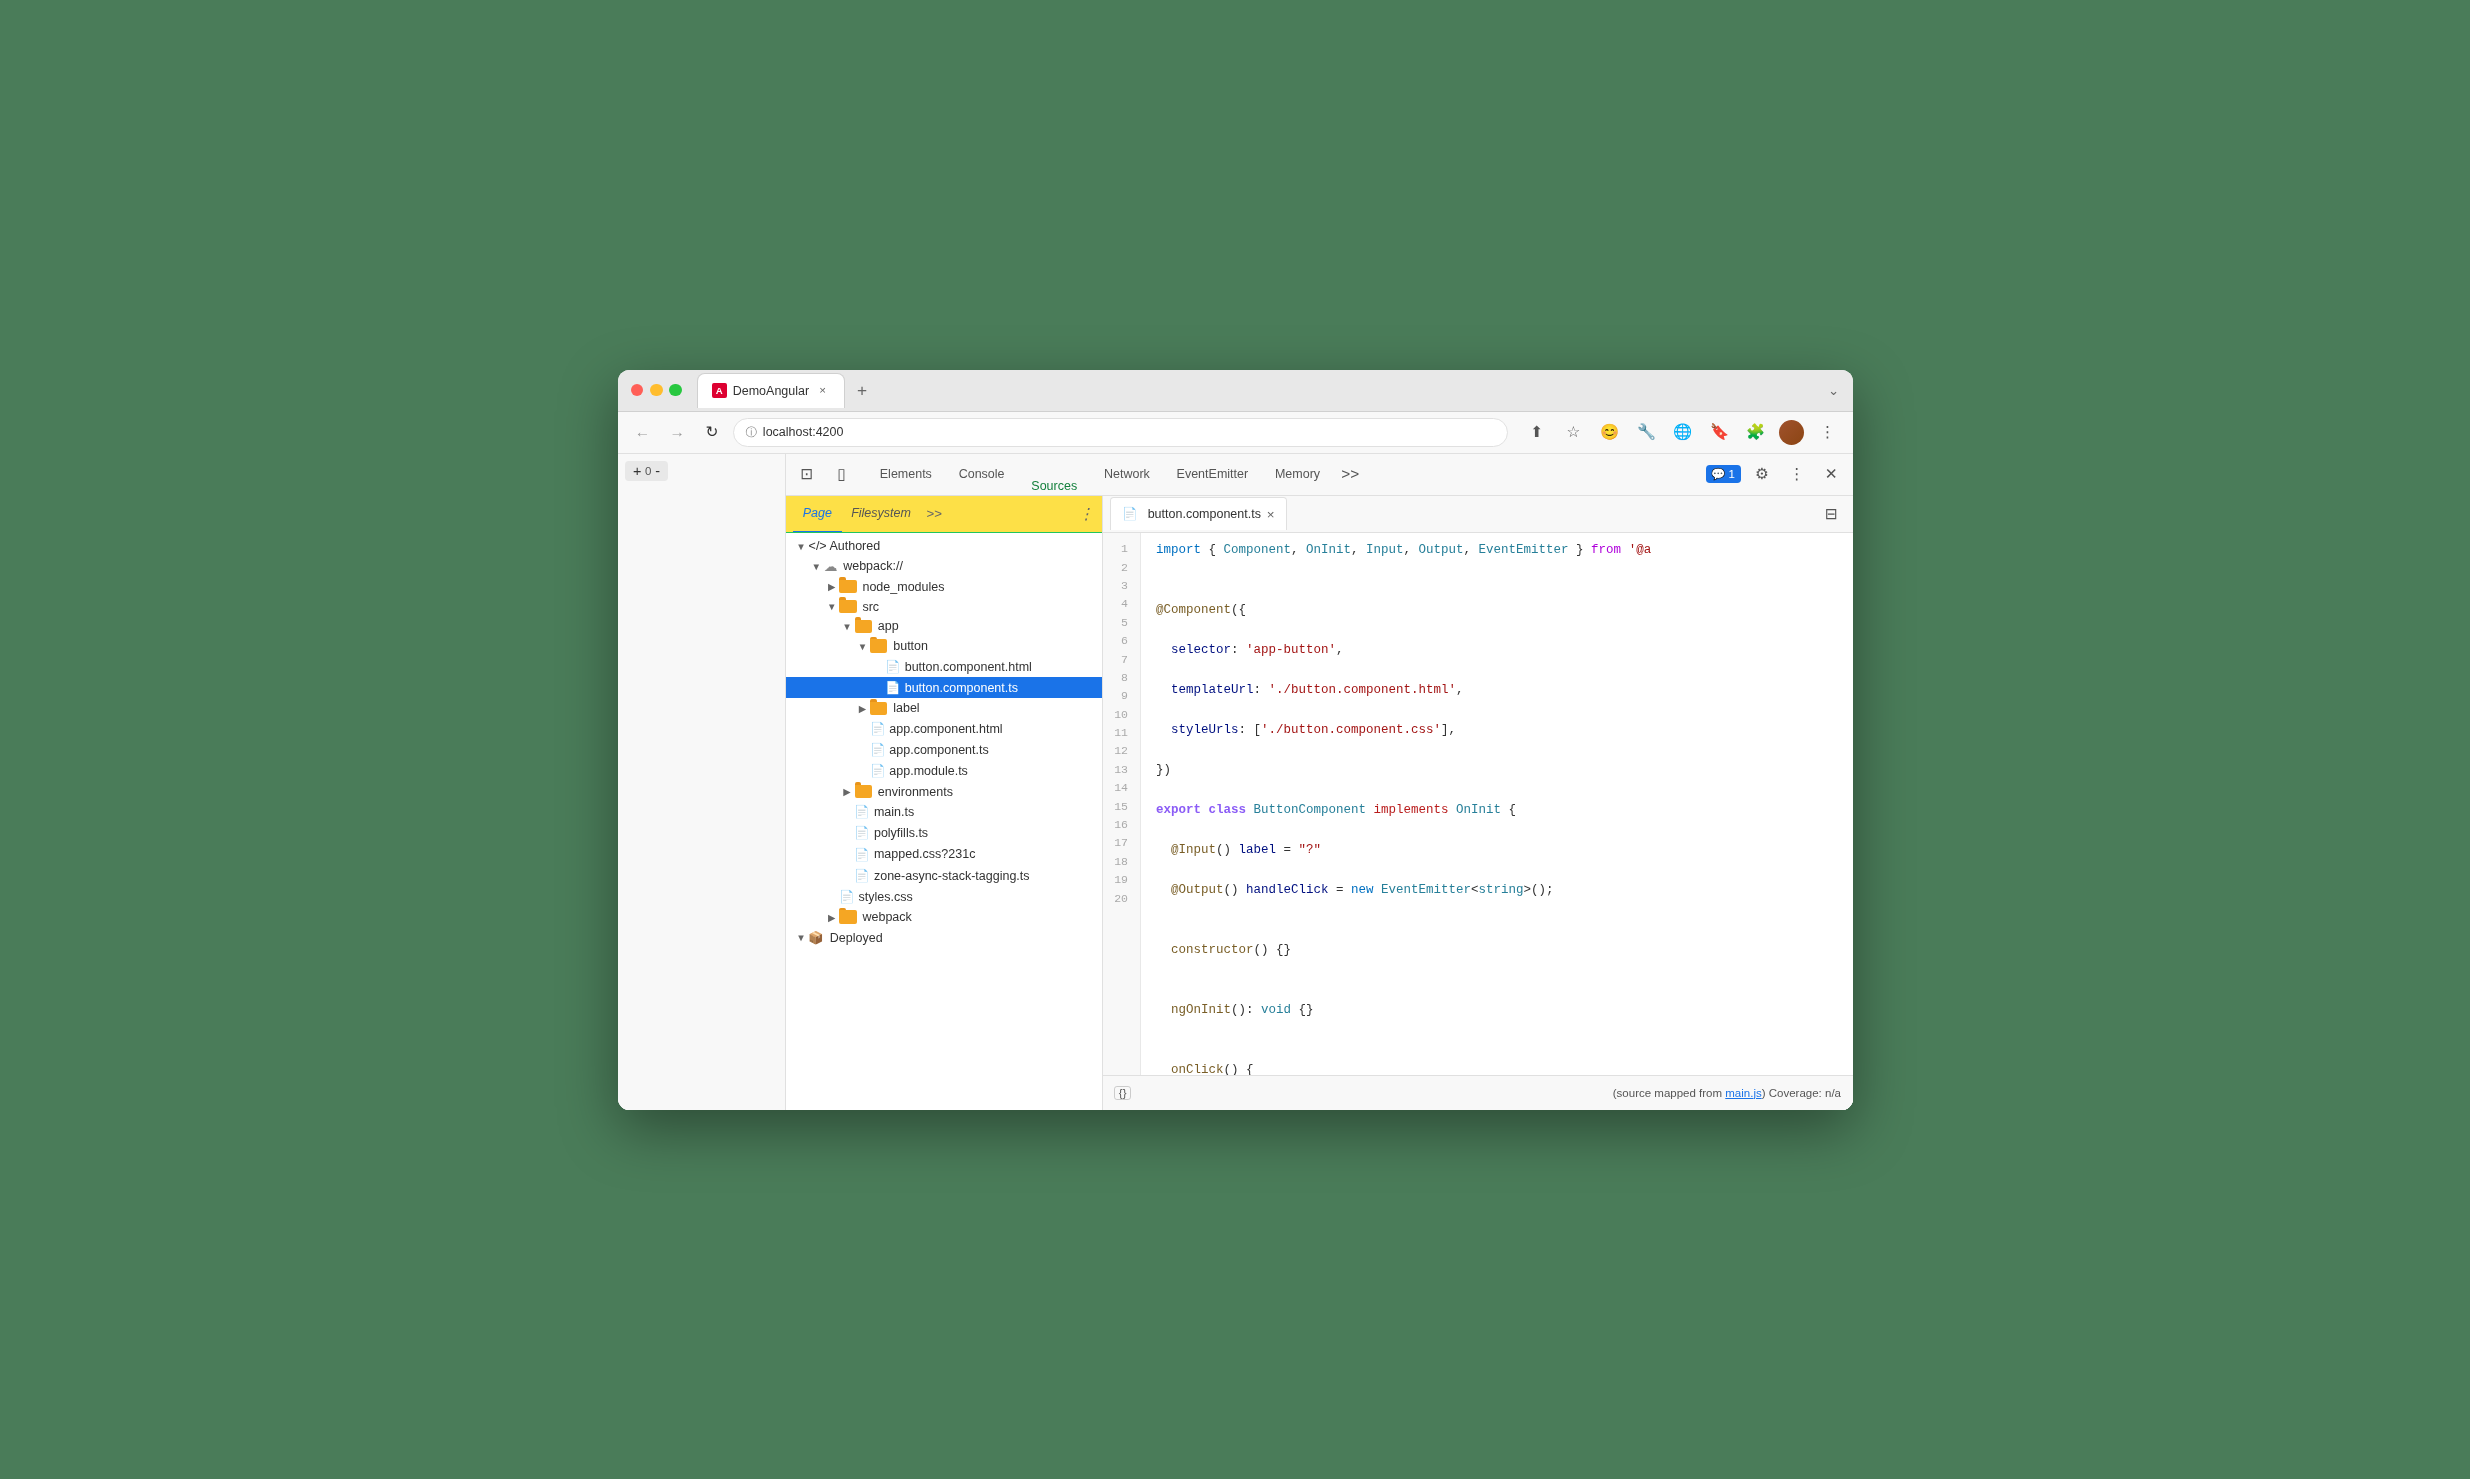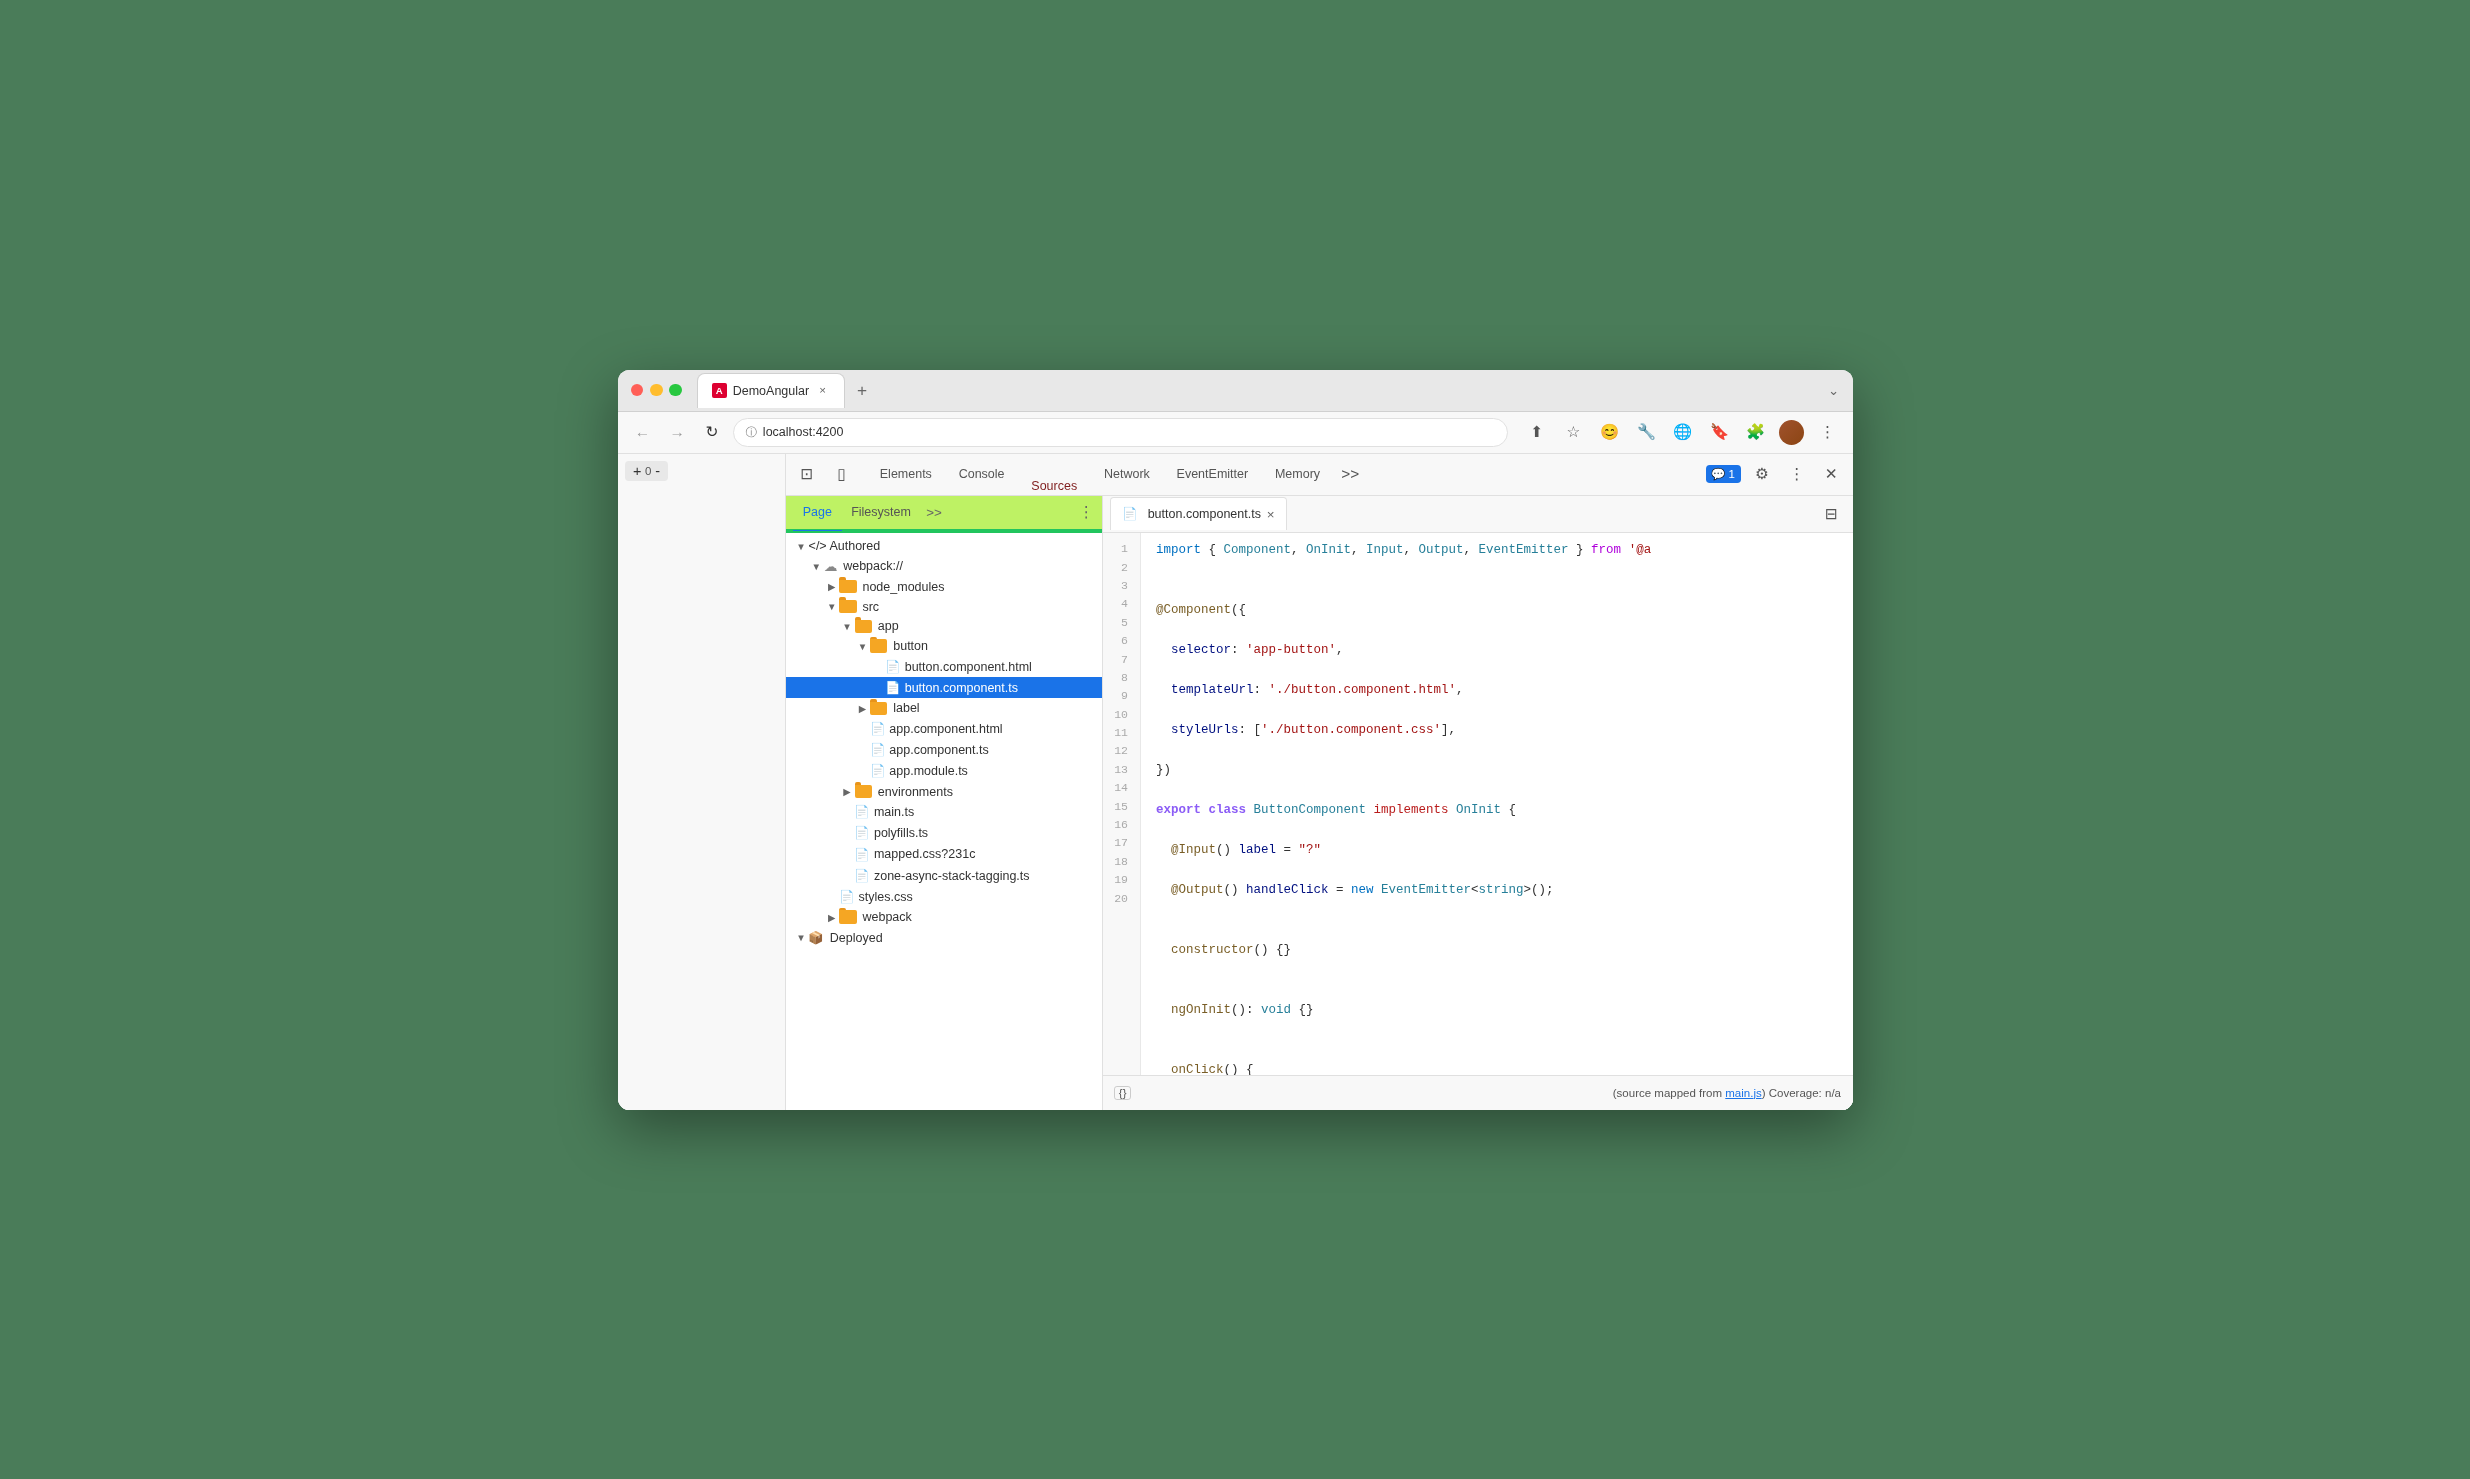--- a/index.html
+++ b/index.html
@@ -240,21 +240,21 @@
       padding: 7.7px 13.4px;
       font-size: 12.5px;
       color: #555;
       cursor: pointer;
       border-bottom: 1.9px solid transparent;
       height: 42px;
       display: flex;
       align-items: center;
     }
     .devtools-tab.active {
-      color: #7f1d1d;
+      color: #15803d;
       border-bottom: 1.9px solid #1a73e8;
       margin-top: 24px;
     }
     .devtools-tab-spacer { flex: 1; }
     .devtools-right-controls {
       display: flex;
       align-items: center;
       gap: 7.7px;
     }
     .notification-badge {
@@ -284,25 +284,26 @@
       width: 317px;
       border-right: 1px solid #e0e0e0;
       display: flex;
       flex-direction: column;
       overflow: hidden;
       flex-shrink: 0;
     }
     .file-tree-tabs {
       display: flex;
       align-items: center;
-      border-bottom: 4px solid #22c55e;
+      border-bottom: 1px solid #22c55e;
       height: 37px;
       padding: 0 7.7px;
-      background: #bef264;
-      flex-shrink: 0;
+      background: #fde047;
+      flex-shrink: 0;
+      font-style: italic;
     }
     .file-tree-tab {
       padding: 5.8px 9.6px;
       font-size: 12.5px;
       color: #555;
       cursor: pointer;
       border-bottom: 1.9px solid transparent;
       height: 37px;
       display: flex;
       align-items: center;

